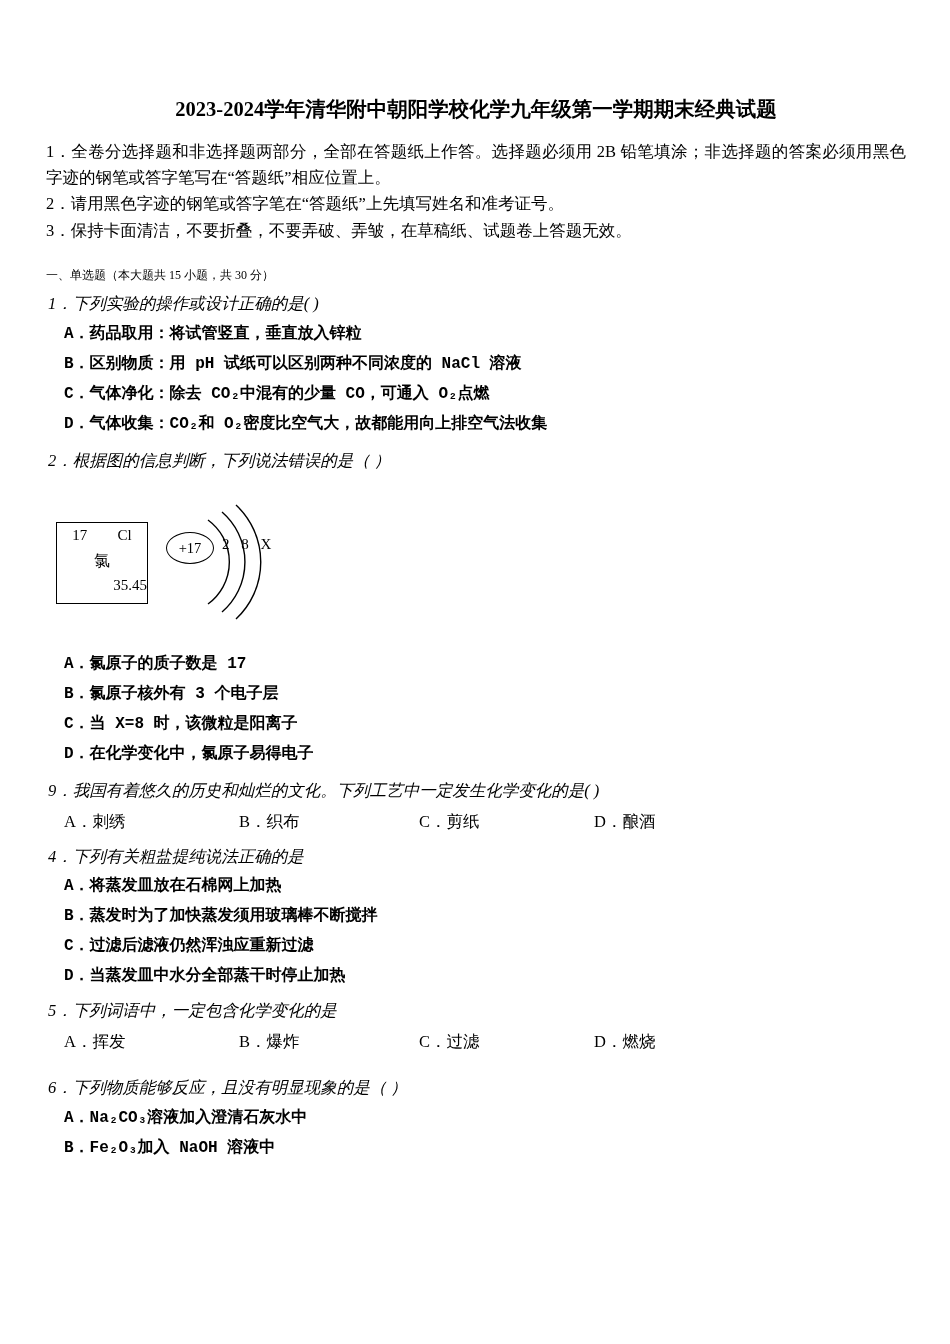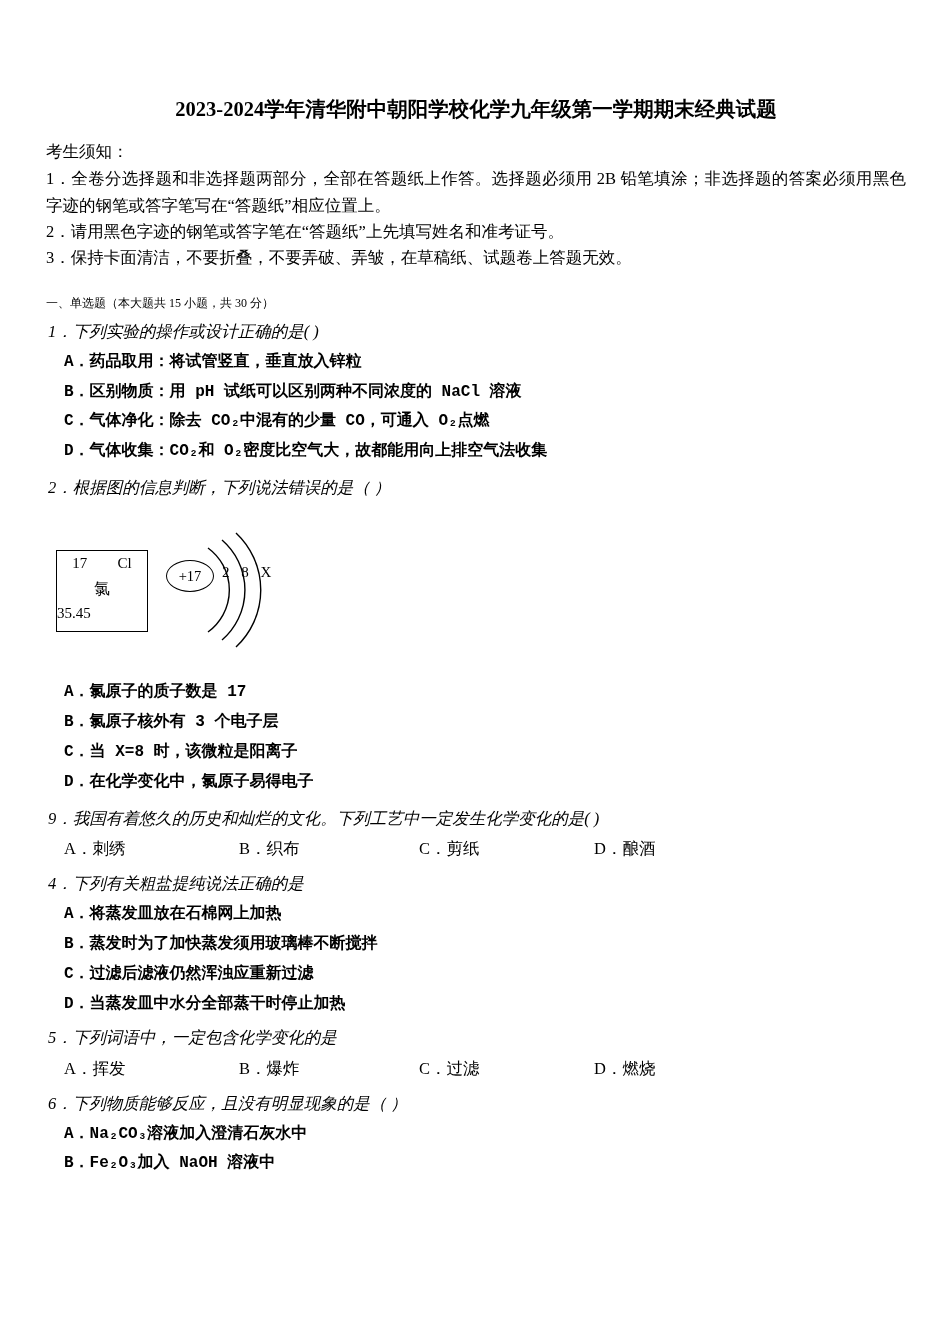--- a/index.html
+++ b/index.html
@@ -107,21 +107,21 @@
   }
   .elem-box .row2 {
     position: absolute;
     top: 28px; left: 0; right: 0;
     text-align: center;
     font-size: 16px;
   }
   .elem-box .row3 {
     position: absolute;
     top: 54px; left: 0; right: 0;
-    text-align: left;
+    text-align: right;
     font-size: 15px;
   }
   .nucleus {
     position: absolute;
     left: 120px;
     top: 40px;
     width: 48px;
     height: 32px;
     border: 1.4px solid #000;
     border-radius: 50%;
@@ -146,21 +146,20 @@
   }
 </style>
 </head>
 <body>
 
 <div class="page">
   <div class="content">
 
     <div class="doc-title">2023-2024学年清华附中朝阳学校化学九年级第一学期期末经典试题</div>
 
-    <div class="notice-head">考生须知：</div>
     <div class="notice-line">1．全卷分选择题和非选择题两部分，全部在答题纸上作答。选择题必须用 2B 铅笔填涂；非选择题的答案必须用黑色字迹的钢笔或答字笔写在“答题纸”相应位置上。</div>
     <div class="notice-line">2．请用黑色字迹的钢笔或答字笔在“答题纸”上先填写姓名和准考证号。</div>
     <div class="notice-line">3．保持卡面清洁，不要折叠，不要弄破、弄皱，在草稿纸、试题卷上答题无效。</div>
 
     <div class="spacer-lg"></div>
 
     <div class="section-title">一、单选题（本大题共 15 小题，共 30 分）</div>
 
     <div class="q-stem">1．下列实验的操作或设计正确的是(      )</div>
     <div class="q-opt">A．药品取用：将试管竖直，垂直放入锌粒</div>
@@ -213,18 +212,18 @@
     <div class="q-opt">D．当蒸发皿中水分全部蒸干时停止加热</div>
 
     <div class="q-stem" style="margin-top:8px;">5．下列词语中，一定包含化学变化的是</div>
     <div class="opt-row">
       <span class="c1">A．挥发</span>
       <span class="c2">B．爆炸</span>
       <span class="c3">C．过滤</span>
       <span class="c4">D．燃烧</span>
     </div>
 
-    <div class="q-stem" style="margin-top:8px;">6．下列物质能够反应，且没有明显现象的是（      ）</div>
+    <div class="q-stem" style="margin-top:20px;">6．下列物质能够反应，且没有明显现象的是（      ）</div>
     <div class="q-opt">A．Na₂CO₃溶液加入澄清石灰水中</div>
     <div class="q-opt">B．Fe₂O₃加入 NaOH 溶液中</div>
 
   </div>
 </div>
 
 </body></html>

